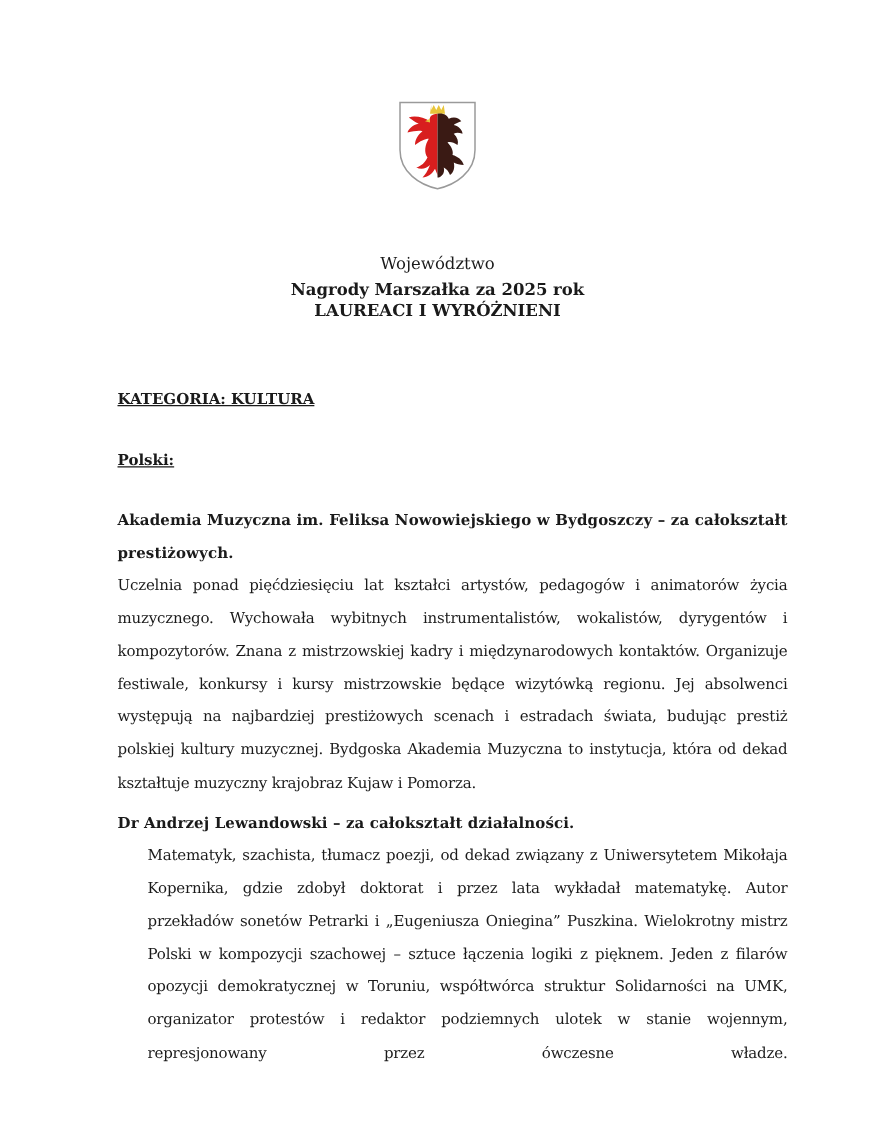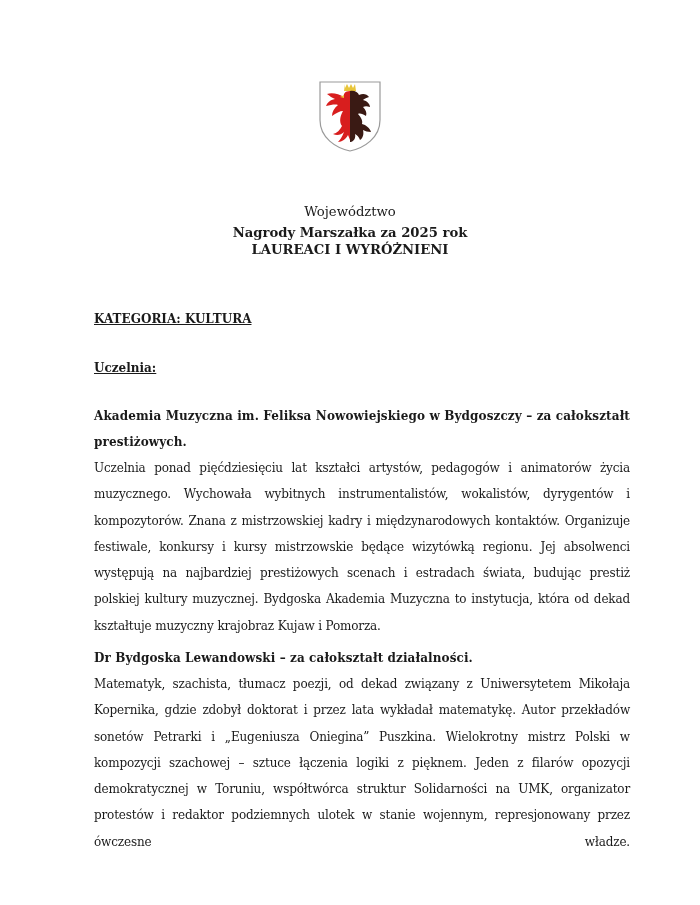--- a/index.html
+++ b/index.html
@@ -14,21 +14,21 @@
     .org { top: 159px; font-size: 13.2px; line-height: 17px; margin-top: 44px; }
     .title { top: 224px; font-size: 13.2px; line-height: 17px; font-weight: bold; }
     .block { position: absolute; left: 94px; width: 536px; font-size: 12px; }
     .u { text-decoration: underline; font-weight: bold; }
     .cat { top: 312px; }
     .awards { top: 361px; }
     .entry-title { font-weight: bold; line-height: 26px; text-align: justify; text-align-last: left; letter-spacing: 0.1px; }
     .entry-body { line-height: 26.3px; text-align: justify; letter-spacing: -0.15px; }
     .e1 { top: 403px; }
     .e2 { top: 645px; }
-    .last-justify { text-align-last: justify; }
+    .last-justify { text-align-last: justify; margin-left: 24px; }
   </style>
 </head>
 <body>
 
 <div class="page">
 
   <svg class="crest" viewBox="0 0 64 72">
     <path d="M2 2 H62 V40 C62 58 46 68 32 71 C18 68 2 58 2 40 Z" fill="#ffffff" stroke="#9a9a9a" stroke-width="1.2"></path>
 
     <path d="M27 8 L29 4 L31 8 L33 4 L35 8 L37 4 L38 11 H26 L27 4 Z" fill="#e8c53a"></path>
@@ -42,25 +42,25 @@
   <div class="center org">
     <div>Województwo</div>
   </div>
 
   <div class="center title">
     <div>Nagrody Marszałka za 2025 rok</div>
     <div>LAUREACI I WYRÓŻNIENI</div>
   </div>
 
   <div class="block cat u">KATEGORIA: KULTURA</div>
-  <div class="block awards u">Uczelnia:</div>
+  <div class="block awards u">Polski:</div>
 
   <div class="block e1">
     <div class="entry-title">Akademia Muzyczna im. Feliksa Nowowiejskiego w Bydgoszczy – za całokształt prestiżowych.</div>
     <div class="entry-body">Uczelnia ponad pięćdziesięciu lat kształci artystów, pedagogów i animatorów życia muzycznego. Wychowała wybitnych instrumentalistów, wokalistów, dyrygentów i kompozytorów. Znana z mistrzowskiej kadry i międzynarodowych kontaktów. Organizuje festiwale, konkursy i kursy mistrzowskie będące wizytówką regionu. Jej absolwenci występują na najbardziej prestiżowych scenach i estradach świata, budując prestiż polskiej kultury muzycznej. Bydgoska Akademia Muzyczna to instytucja, która od dekad kształtuje muzyczny krajobraz Kujaw i Pomorza.</div>
   </div>
 
   <div class="block e2">
-    <div class="entry-title">Dr Bydgoska Lewandowski – za całokształt działalności.</div>
+    <div class="entry-title">Dr Andrzej Lewandowski – za całokształt działalności.</div>
     <div class="entry-body last-justify">Matematyk, szachista, tłumacz poezji, od dekad związany z Uniwersytetem Mikołaja Kopernika, gdzie zdobył doktorat i przez lata wykładał matematykę. Autor przekładów sonetów Petrarki i „Eugeniusza Oniegina” Puszkina. Wielokrotny mistrz Polski w kompozycji szachowej – sztuce łączenia logiki z pięknem. Jeden z filarów opozycji demokratycznej w Toruniu, współtwórca struktur Solidarności na UMK, organizator protestów i redaktor podziemnych ulotek w stanie wojennym, represjonowany przez ówczesne władze.</div>
   </div>
 
 </div>
 
 </body></html>

